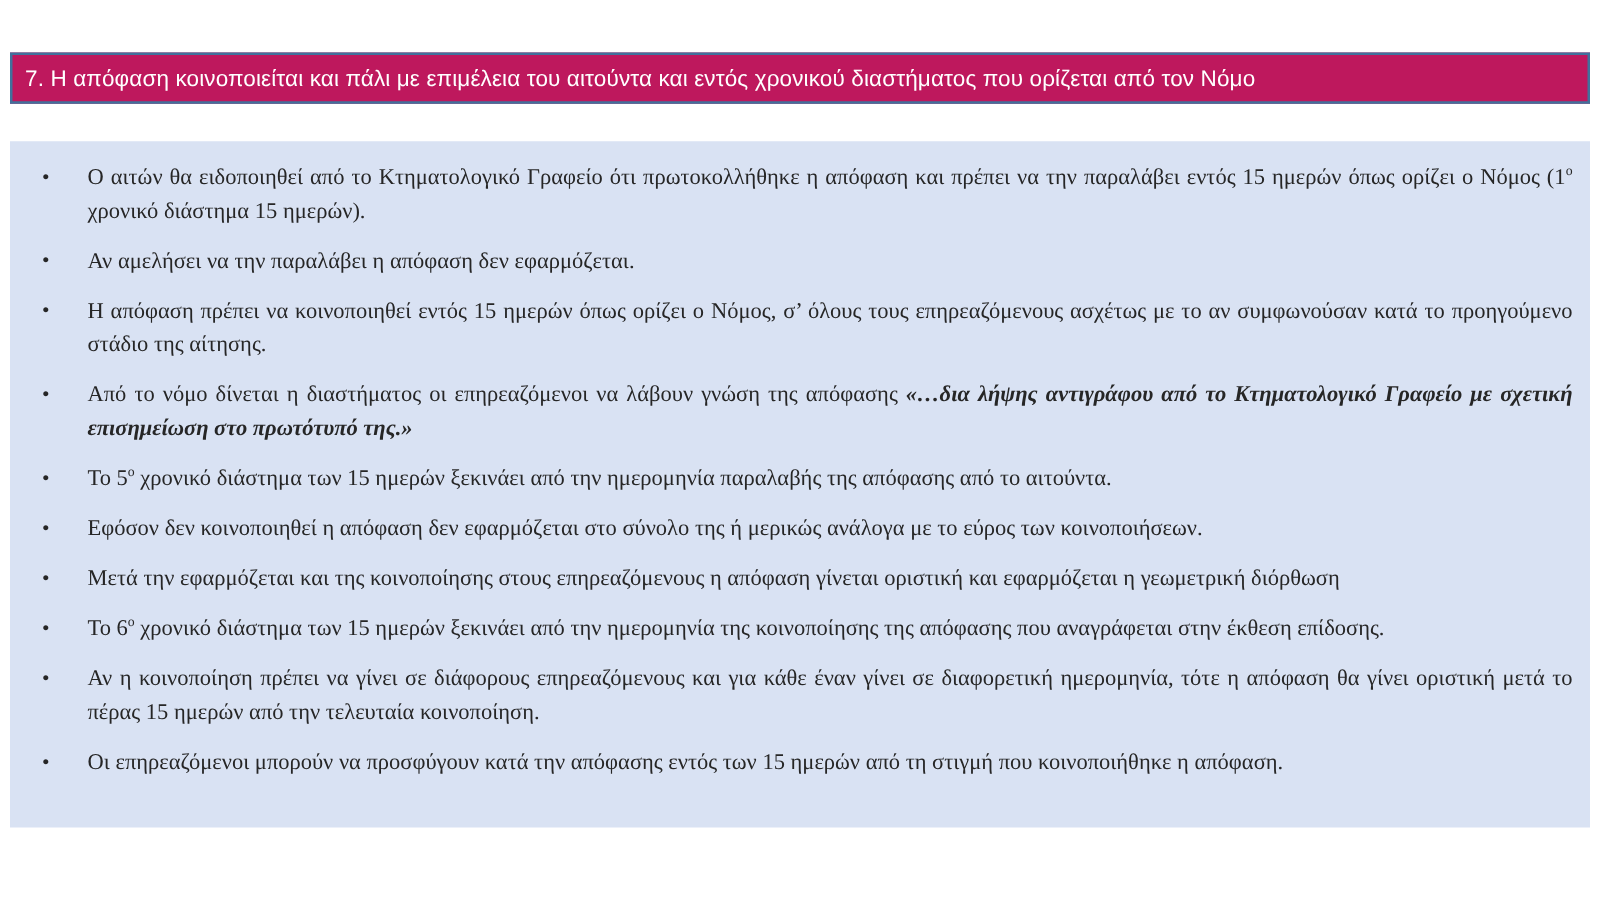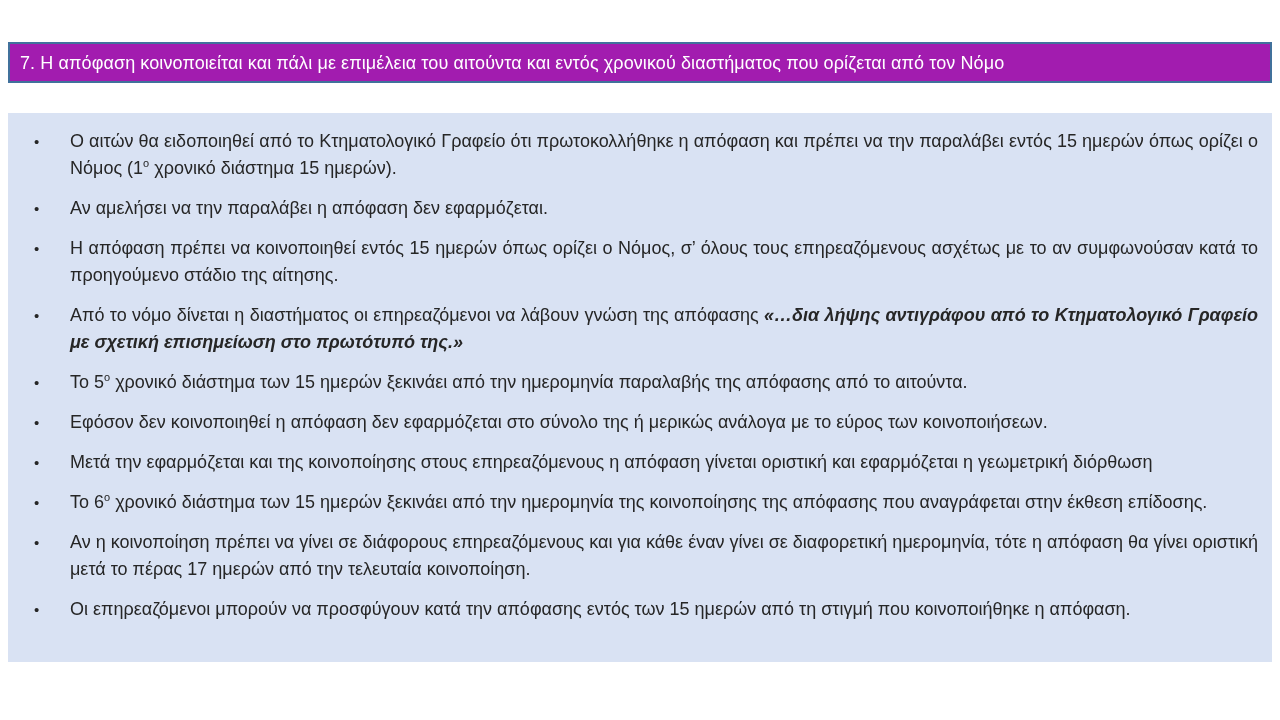--- a/index.html
+++ b/index.html
@@ -60,37 +60,38 @@
     padding-left: 4px;
     font-size: 15px;
     line-height: 27px;
     color: #262626;
     user-select: none;
   }
   .btext {
     flex: 1 1 auto;
     text-align: justify;
     padding-right: 2px;
+    font-family: Liberation Serif, serif;
   }
   .btext .run-italic {
     font-style: italic;
     font-weight: 600;
   }
   .btext sup {
     font-size: 11px;
     line-height: 0;
     vertical-align: super;
   }
 </style>
 </head>
 <body style="background: rgb(255, 255, 255);">
 
 <div class="slide">
 
-  <div class="title-bar" style="background: #a21caf; border-color: rgb(65, 113, 156); color: rgb(255, 255, 255);">
+  <div class="title-bar" style="background: #be185d; border-color: rgb(65, 113, 156); color: rgb(255, 255, 255);">
     <span>7. Η απόφαση κοινοποιείται και πάλι με επιμέλεια του αιτούντα και εντός χρονικού διαστήματος που ορίζεται από τον Νόμο</span>
   </div>
 
   <div class="content" style="background: rgb(217, 226, 243);">
     <ul class="bullets" id="bullet-list">
         <li>
           <span class="marker">•</span>
           <span class="btext"><span>Ο αιτών θα ειδοποιηθεί από το Κτηματολογικό Γραφείο ότι πρωτοκολλήθηκε η απόφαση και πρέπει να την παραλάβει εντός 15 ημερών όπως ορίζει ο Νόμος (1</span><sup>ο</sup><span> χρονικό διάστημα 15 ημερών).</span></span>
         </li>
         <li>
@@ -116,21 +117,21 @@
         <li>
           <span class="marker">•</span>
           <span class="btext"><span>Μετά την εφαρμόζεται και της κοινοποίησης στους επηρεαζόμενους η απόφαση γίνεται οριστική και εφαρμόζεται η γεωμετρική διόρθωση</span></span>
         </li>
         <li>
           <span class="marker">•</span>
           <span class="btext"><span>Το 6</span><sup>ο</sup><span> χρονικό διάστημα των 15 ημερών ξεκινάει από την ημερομηνία της κοινοποίησης της απόφασης που αναγράφεται στην έκθεση επίδοσης.</span></span>
         </li>
         <li>
           <span class="marker">•</span>
-          <span class="btext"><span>Αν η κοινοποίηση πρέπει να γίνει σε διάφορους επηρεαζόμενους και για κάθε έναν γίνει σε διαφορετική ημερομηνία, τότε η απόφαση θα γίνει οριστική μετά το πέρας 17 ημερών από την τελευταία κοινοποίηση.</span></span>
+          <span class="btext"><span>Αν η κοινοποίηση πρέπει να γίνει σε διάφορους επηρεαζόμενους και για κάθε έναν γίνει σε διαφορετική ημερομηνία, τότε η απόφαση θα γίνει οριστική μετά το πέρας 15 ημερών από την τελευταία κοινοποίηση.</span></span>
         </li>
         <li>
           <span class="marker">•</span>
           <span class="btext"><span>Οι επηρεαζόμενοι μπορούν να προσφύγουν  κατά την απόφασης εντός των 15 ημερών από τη στιγμή που κοινοποιήθηκε η απόφαση.</span></span>
         </li>
       </ul>
   </div>
 
 </div>
 

